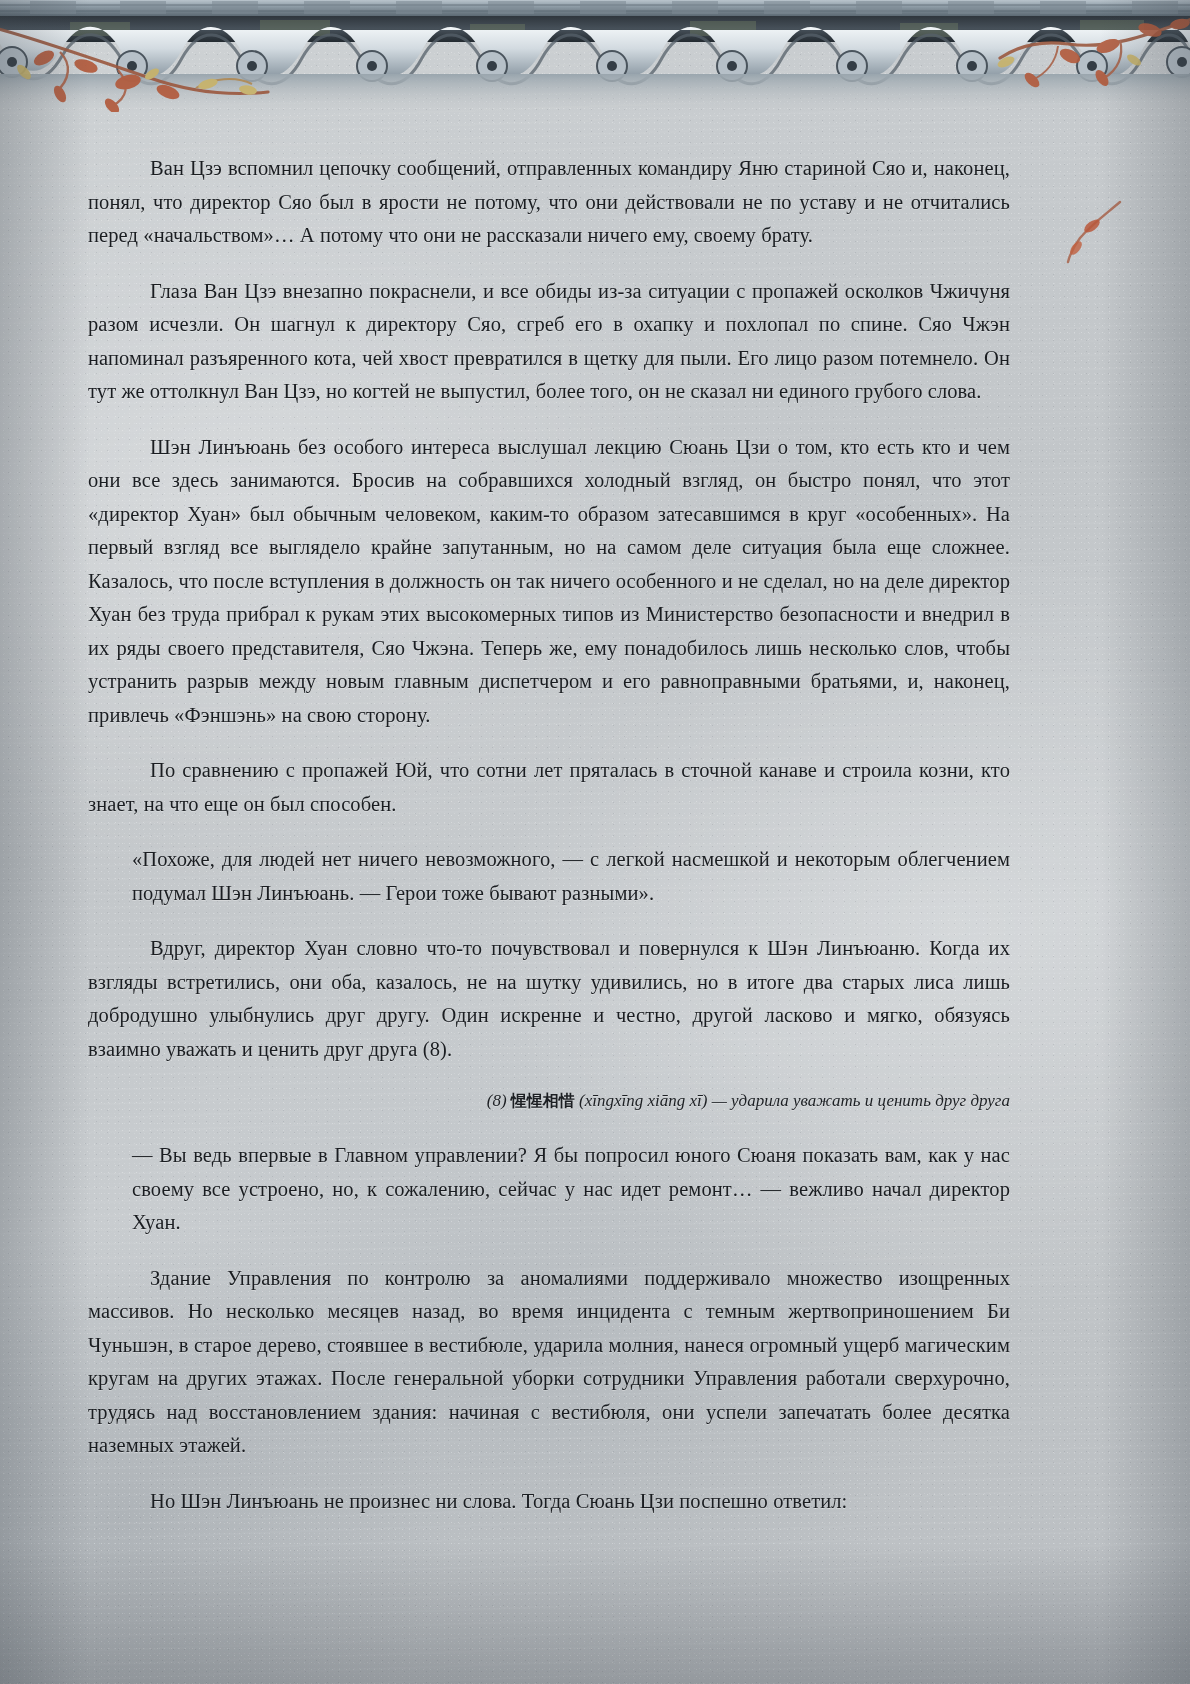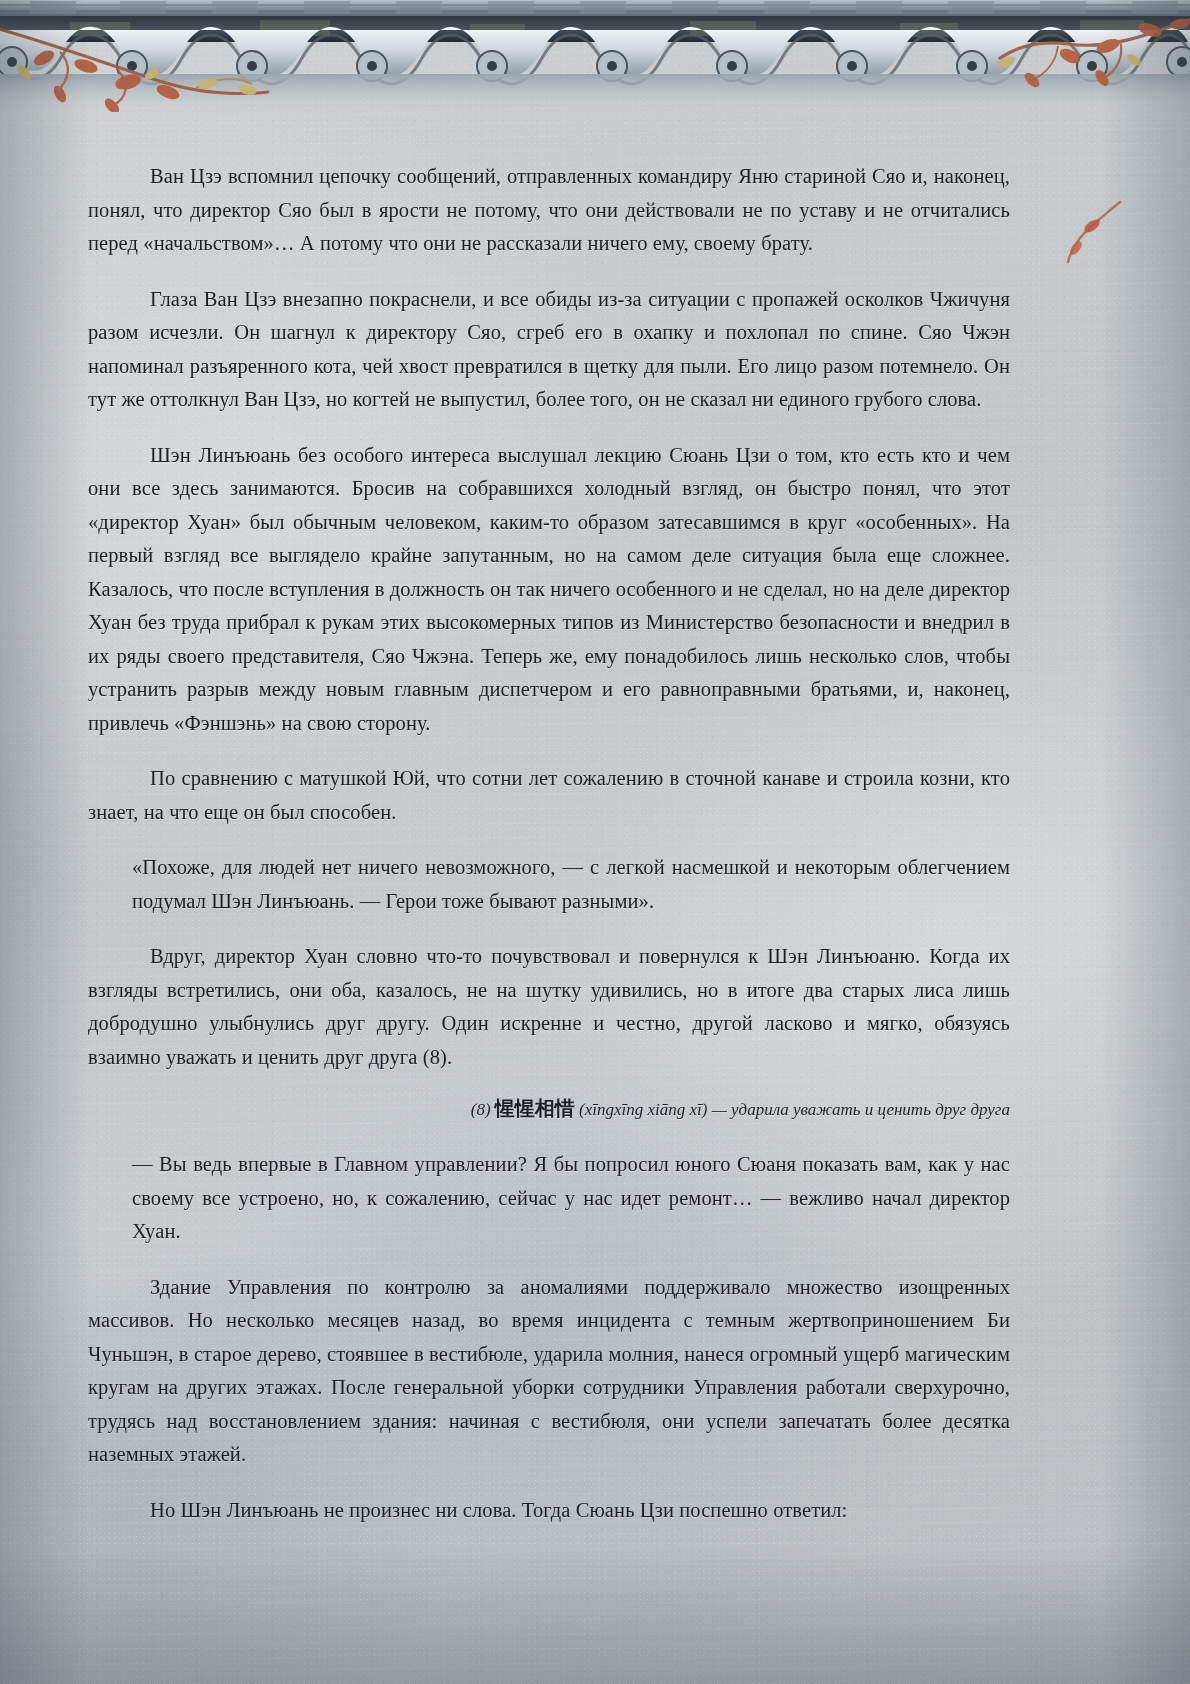--- a/index.html
+++ b/index.html
@@ -49,21 +49,21 @@
       linear-gradient(0deg, rgba(55,62,70,.30) 0px, rgba(0,0,0,0) 140px);
   }
 
   
   #roof{position:absolute;left:0;top:0;width:1190px;height:112px;overflow:hidden;}
   #roof svg{display:block;}
 
   
   #content{
     position:absolute;
-    left:88px; top:160px; width:922px;
+    left:88px; top:152px; width:922px;
     color:#1a1d21;
   }
   p{
     margin:0 0 22px 0;
     font-size:20.5px;
     line-height:33.5px;
     text-align:justify;
     text-justify:inter-word;
     letter-spacing:.1px;
     text-shadow:0 1px 0 rgba(255,255,255,.30);
@@ -78,21 +78,21 @@
     text-align:right;
     font-style:italic;
     font-size:17px;
     line-height:25px;
     color:#1c1f23;
     text-shadow:0 1px 0 rgba(255,255,255,.30);
   }
   .footnote .ln{display:block;}
   .fn-han{
     font-family:"DejaVu Sans","Liberation Sans",sans-serif;
-    font-style:normal;font-weight:700;font-size:20px;
+    font-style:normal;font-weight:700;font-size:16px;
   }
   .fn-num{font-style:italic;}
   .fn-pin{font-style:italic;}
 </style>
 </head>
 <body>
 
 <div id="page">
   <div id="grain"></div>
   <div id="streaks"></div>
@@ -278,21 +278,21 @@
     <ellipse cx="14" cy="50" rx="8" ry="4" transform="rotate(-52 14 50)" fill="#c06040" opacity=".8"></ellipse>
   </svg>
 
   <div id="vignette"></div>
 
   <article id="content">
 
     <p class="ind">Ван Цзэ вспомнил цепочку сообщений, отправленных командиру Яню стариной Сяо и, наконец, понял, что директор Сяо был в ярости не потому, что они действовали не по уставу и не отчитались перед «начальством»… А потому что они не рассказали ничего ему, своему брату.</p>
     <p class="ind">Глаза Ван Цзэ внезапно покраснели, и все обиды из-за ситуации с пропажей осколков Чжичуня разом исчезли. Он шагнул к директору Сяо, сгреб его в охапку и похлопал по спине. Сяо Чжэн напоминал разъяренного кота, чей хвост превратился в щетку для пыли. Его лицо разом потемнело. Он тут же оттолкнул Ван Цзэ, но когтей не выпустил, более того, он не сказал ни единого грубого слова.</p>
     <p class="ind">Шэн Линъюань без особого интереса выслушал лекцию Сюань Цзи о том, кто есть кто и чем они все здесь занимаются. Бросив на собравшихся холодный взгляд, он быстро понял, что этот «директор Хуан» был обычным человеком, каким-то образом затесавшимся в круг «особенных». На первый взгляд все выглядело крайне запутанным, но на самом деле ситуация была еще сложнее. Казалось, что после вступления в должность он так ничего особенного и не сделал, но на деле директор Хуан без труда прибрал к рукам этих высокомерных типов из Министерство безопасности и внедрил в их ряды своего представителя, Сяо Чжэна. Теперь же, ему понадобилось лишь несколько слов, чтобы устранить разрыв между новым главным диспетчером и его равноправными братьями, и, наконец, привлечь «Фэншэнь» на свою сторону.</p>
-    <p class="ind">По сравнению с матушкой Юй, что сотни лет сожалению в сточной канаве и строила козни, кто знает, на что еще он был способен.</p>
+    <p class="ind">По сравнению с пропажей Юй, что сотни лет пряталась в сточной канаве и строила козни, кто знает, на что еще он был способен.</p>
     <p class="noind">«Похоже, для людей нет ничего невозможного, — с легкой насмешкой и некоторым облегчением подумал Шэн Линъюань. — Герои тоже бывают разными».</p>
     <p class="ind">Вдруг, директор Хуан словно что-то почувствовал и повернулся к Шэн Линъюаню. Когда их взгляды встретились, они оба, казалось, не на шутку удивились, но в итоге два старых лиса лишь добродушно улыбнулись друг другу. Один искренне и честно, другой ласково и мягко, обязуясь взаимно уважать и ценить друг друга (8).</p>
 
     <div class="footnote">
       <span class="ln"><span class="fn-num">(8)</span>
         <span class="fn-han">惺惺相惜</span>
         <span class="fn-pin">(xīngxīng xiāng xī)</span>
         <span>—</span>
         <span>ударила уважать и ценить друг друга</span>
       </span>

